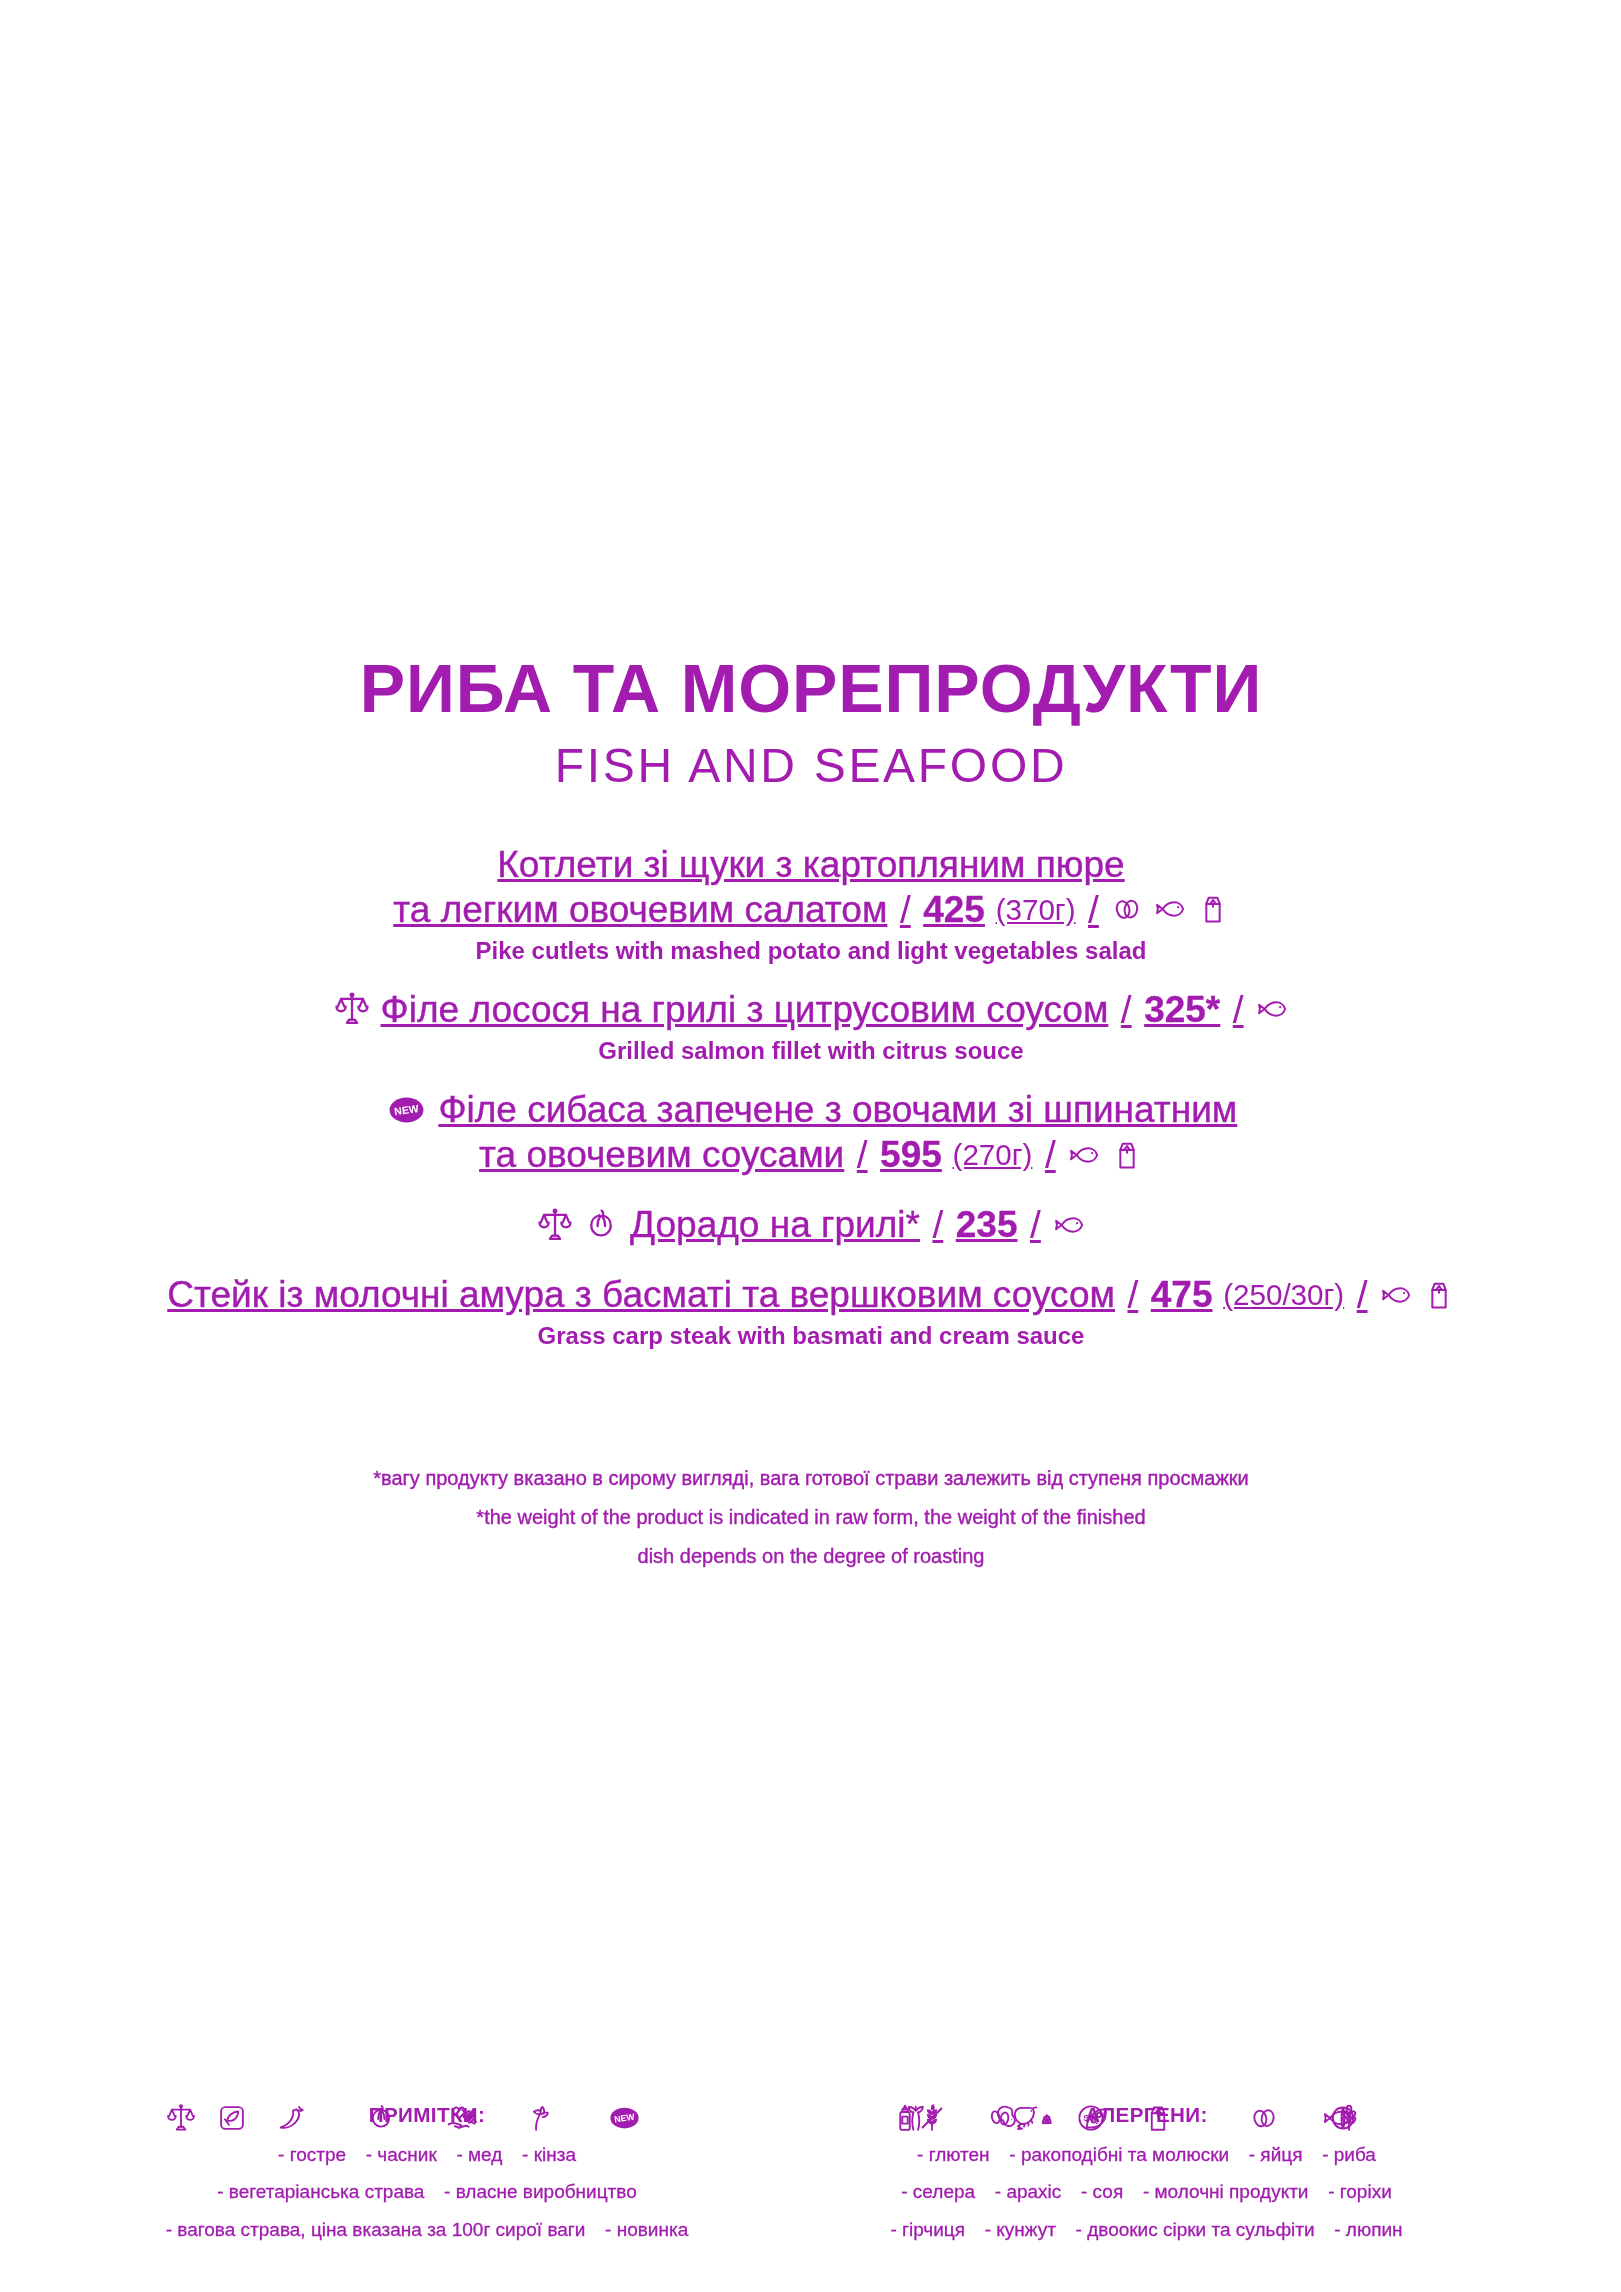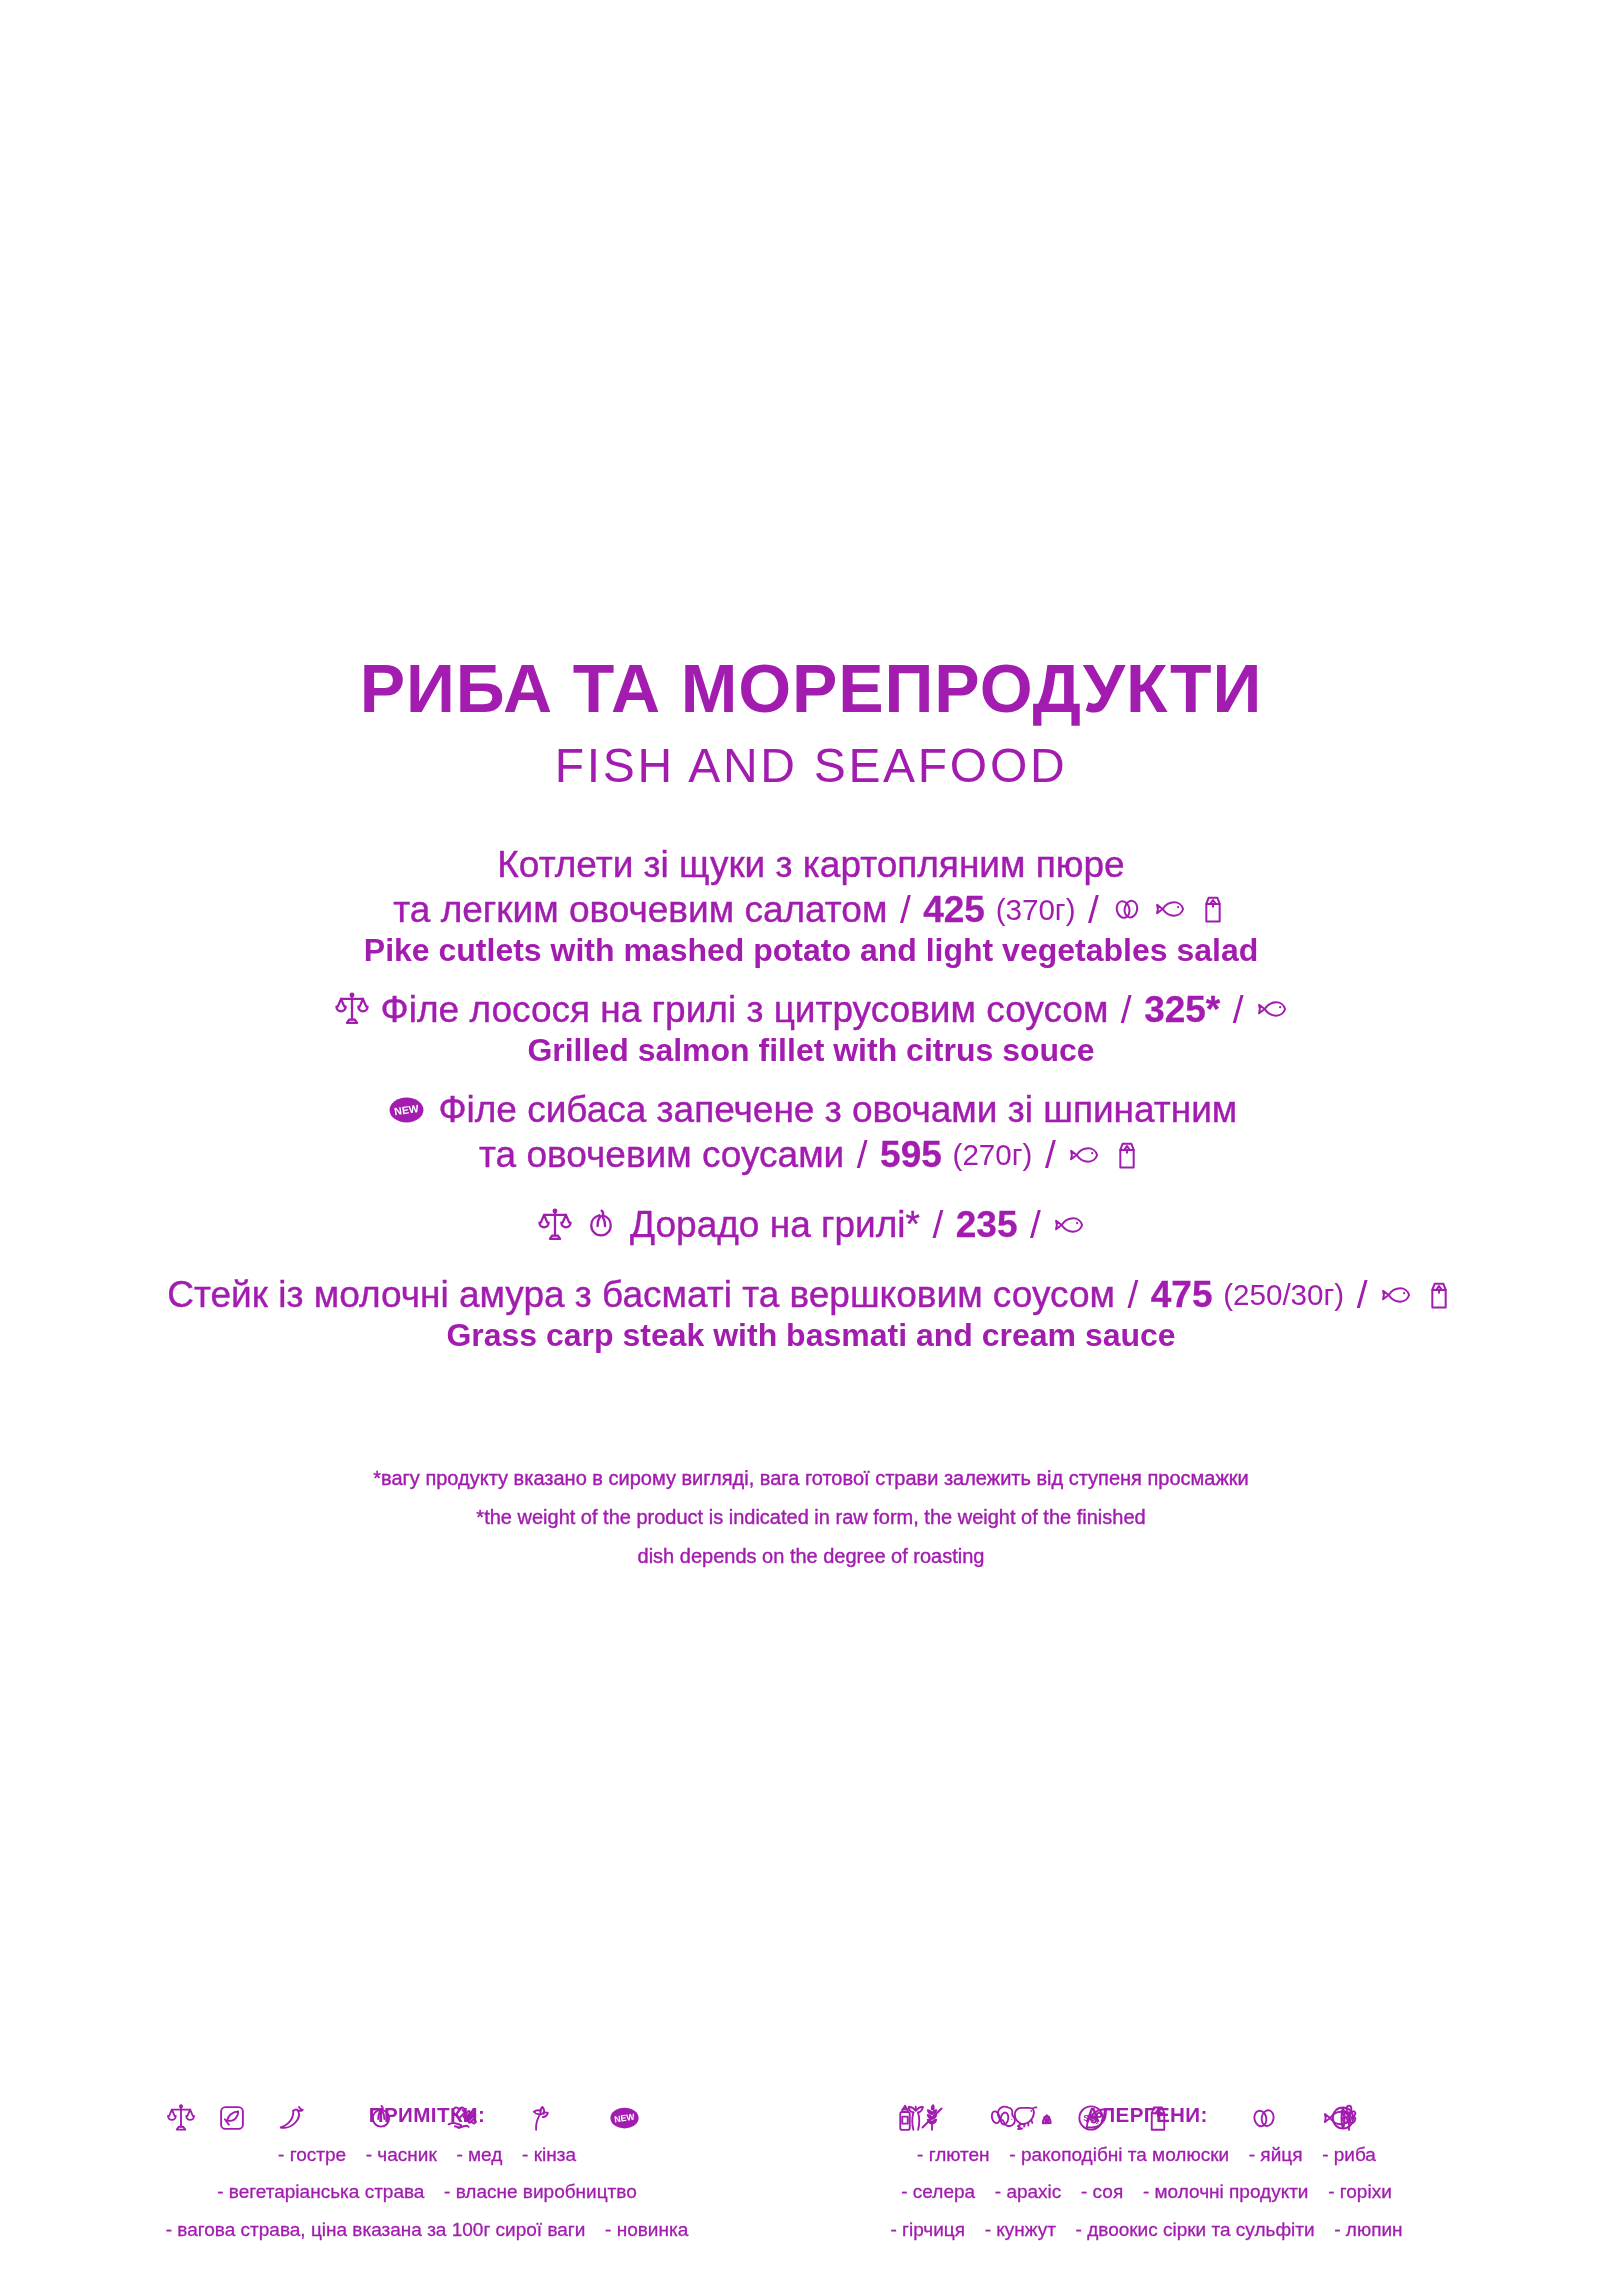--- a/index.html
+++ b/index.html
@@ -6,26 +6,26 @@
   .page{
     position:relative;width:1622px;height:2293px;background:#ffffff;
     font-family:"Liberation Sans",sans-serif;color:#a21caf;overflow:hidden;
   }
   .content{position:absolute;top:654px;left:0;width:100%;text-align:center;}
   .title{font-size:68px;font-weight:700;line-height:1;margin:0;letter-spacing:0.9px;}
   .subtitle{font-size:48px;font-weight:400;line-height:1;margin-top:19.7px;letter-spacing:2.7px;}
   .items{margin-top:52px;}
   .dish{margin-bottom:25px;}
   .dish-line{display:flex;justify-content:center;align-items:center;gap:10.7px;
-    font-size:37px;line-height:45px;font-weight:400;}
+    font-size:37px;line-height:45px;font-weight:400;text-decoration:underline;}
   .dish-name{-webkit-text-stroke:0.4px currentColor;}
   .dish-price{font-weight:700;-webkit-text-stroke:0.3px currentColor;}
   .dish-portion{font-size:29.6px;}
   .sep{font-size:39px;font-weight:400;padding:0 1.8px;}
-  .dish-eng{font-size:32px;font-weight:700;margin-top:7.2px;line-height:23px;}
+  .dish-eng{font-size:24px;font-weight:700;margin-top:7.2px;line-height:23px;}
   .footnote{margin-top:112px;font-size:20px;line-height:39px;-webkit-text-stroke:0.4px currentColor;}
   .icon{display:inline-flex;flex:none;}
   .icon svg{width:100%;height:100%;}
   svg text{font-family:"Liberation Sans",sans-serif;}
   .icon.lead{width:36px;height:36px;}
   .icon.badge{width:43px;height:36px;}
   .icon.allergen{width:32px;height:32px;}
   .legends{position:absolute;top:2103px;left:0;width:100%;}
   .legend{position:absolute;top:0;}
   .legend.notes{left:107px;width:640px;}

